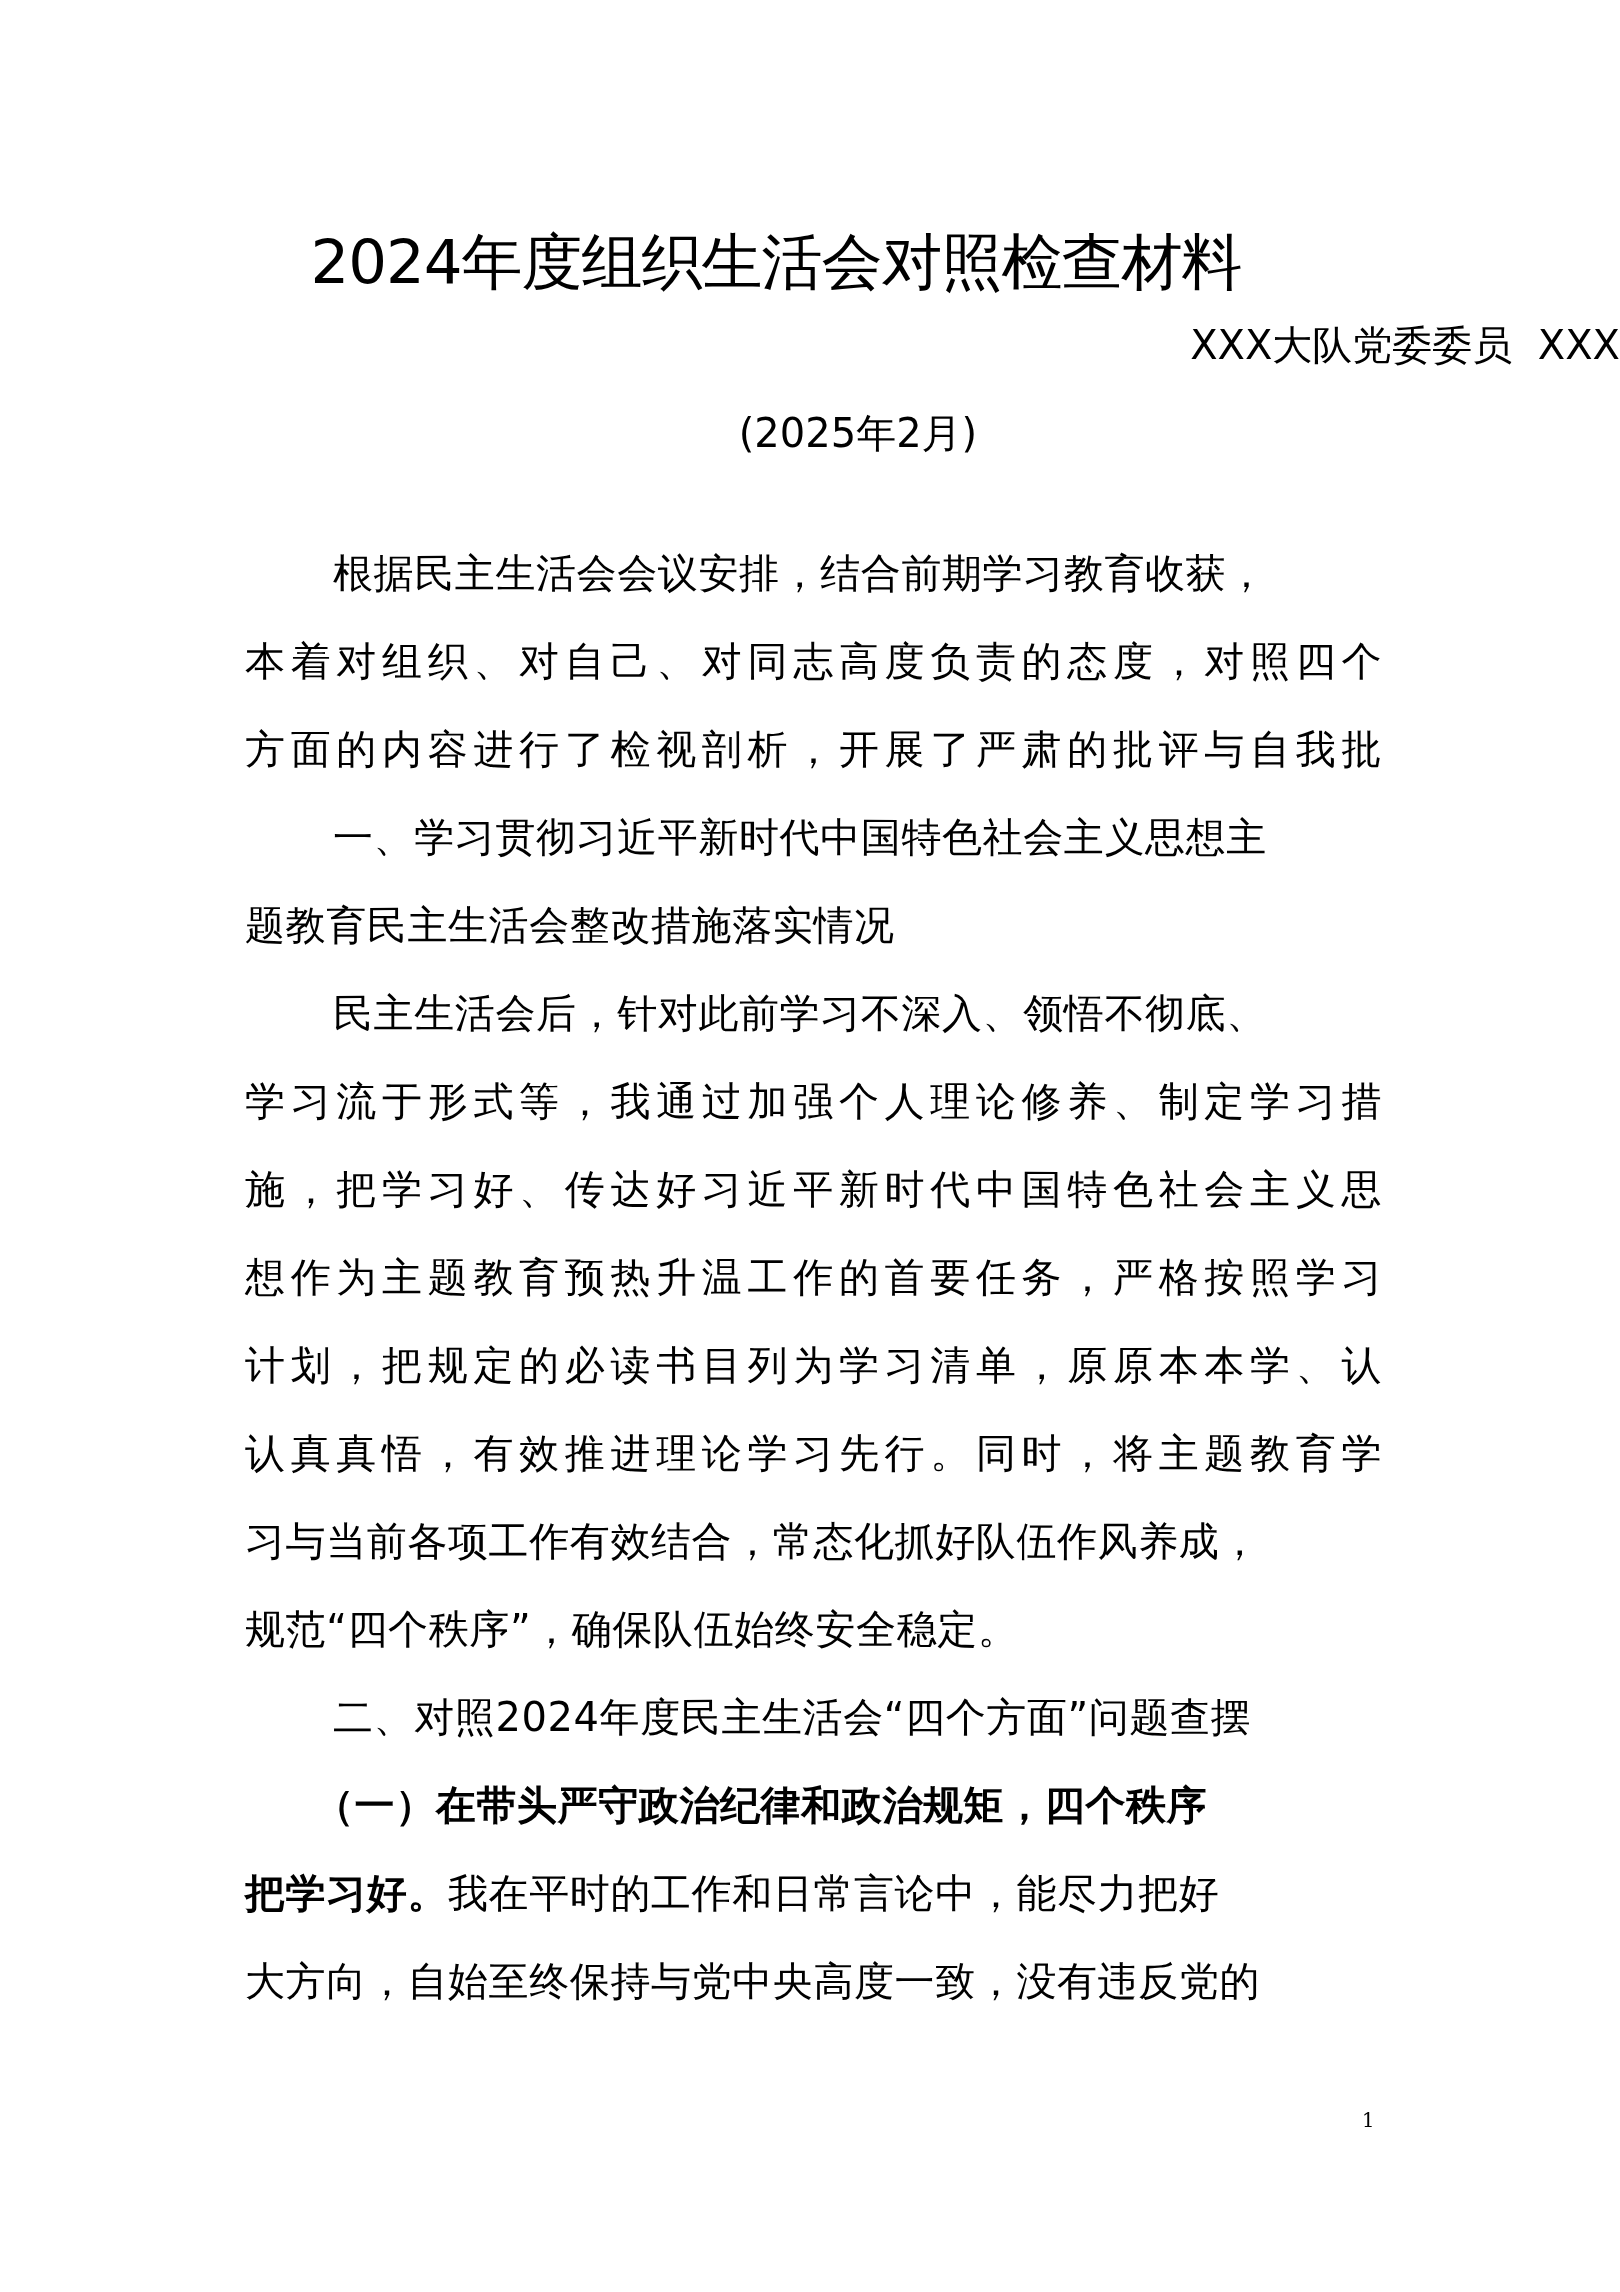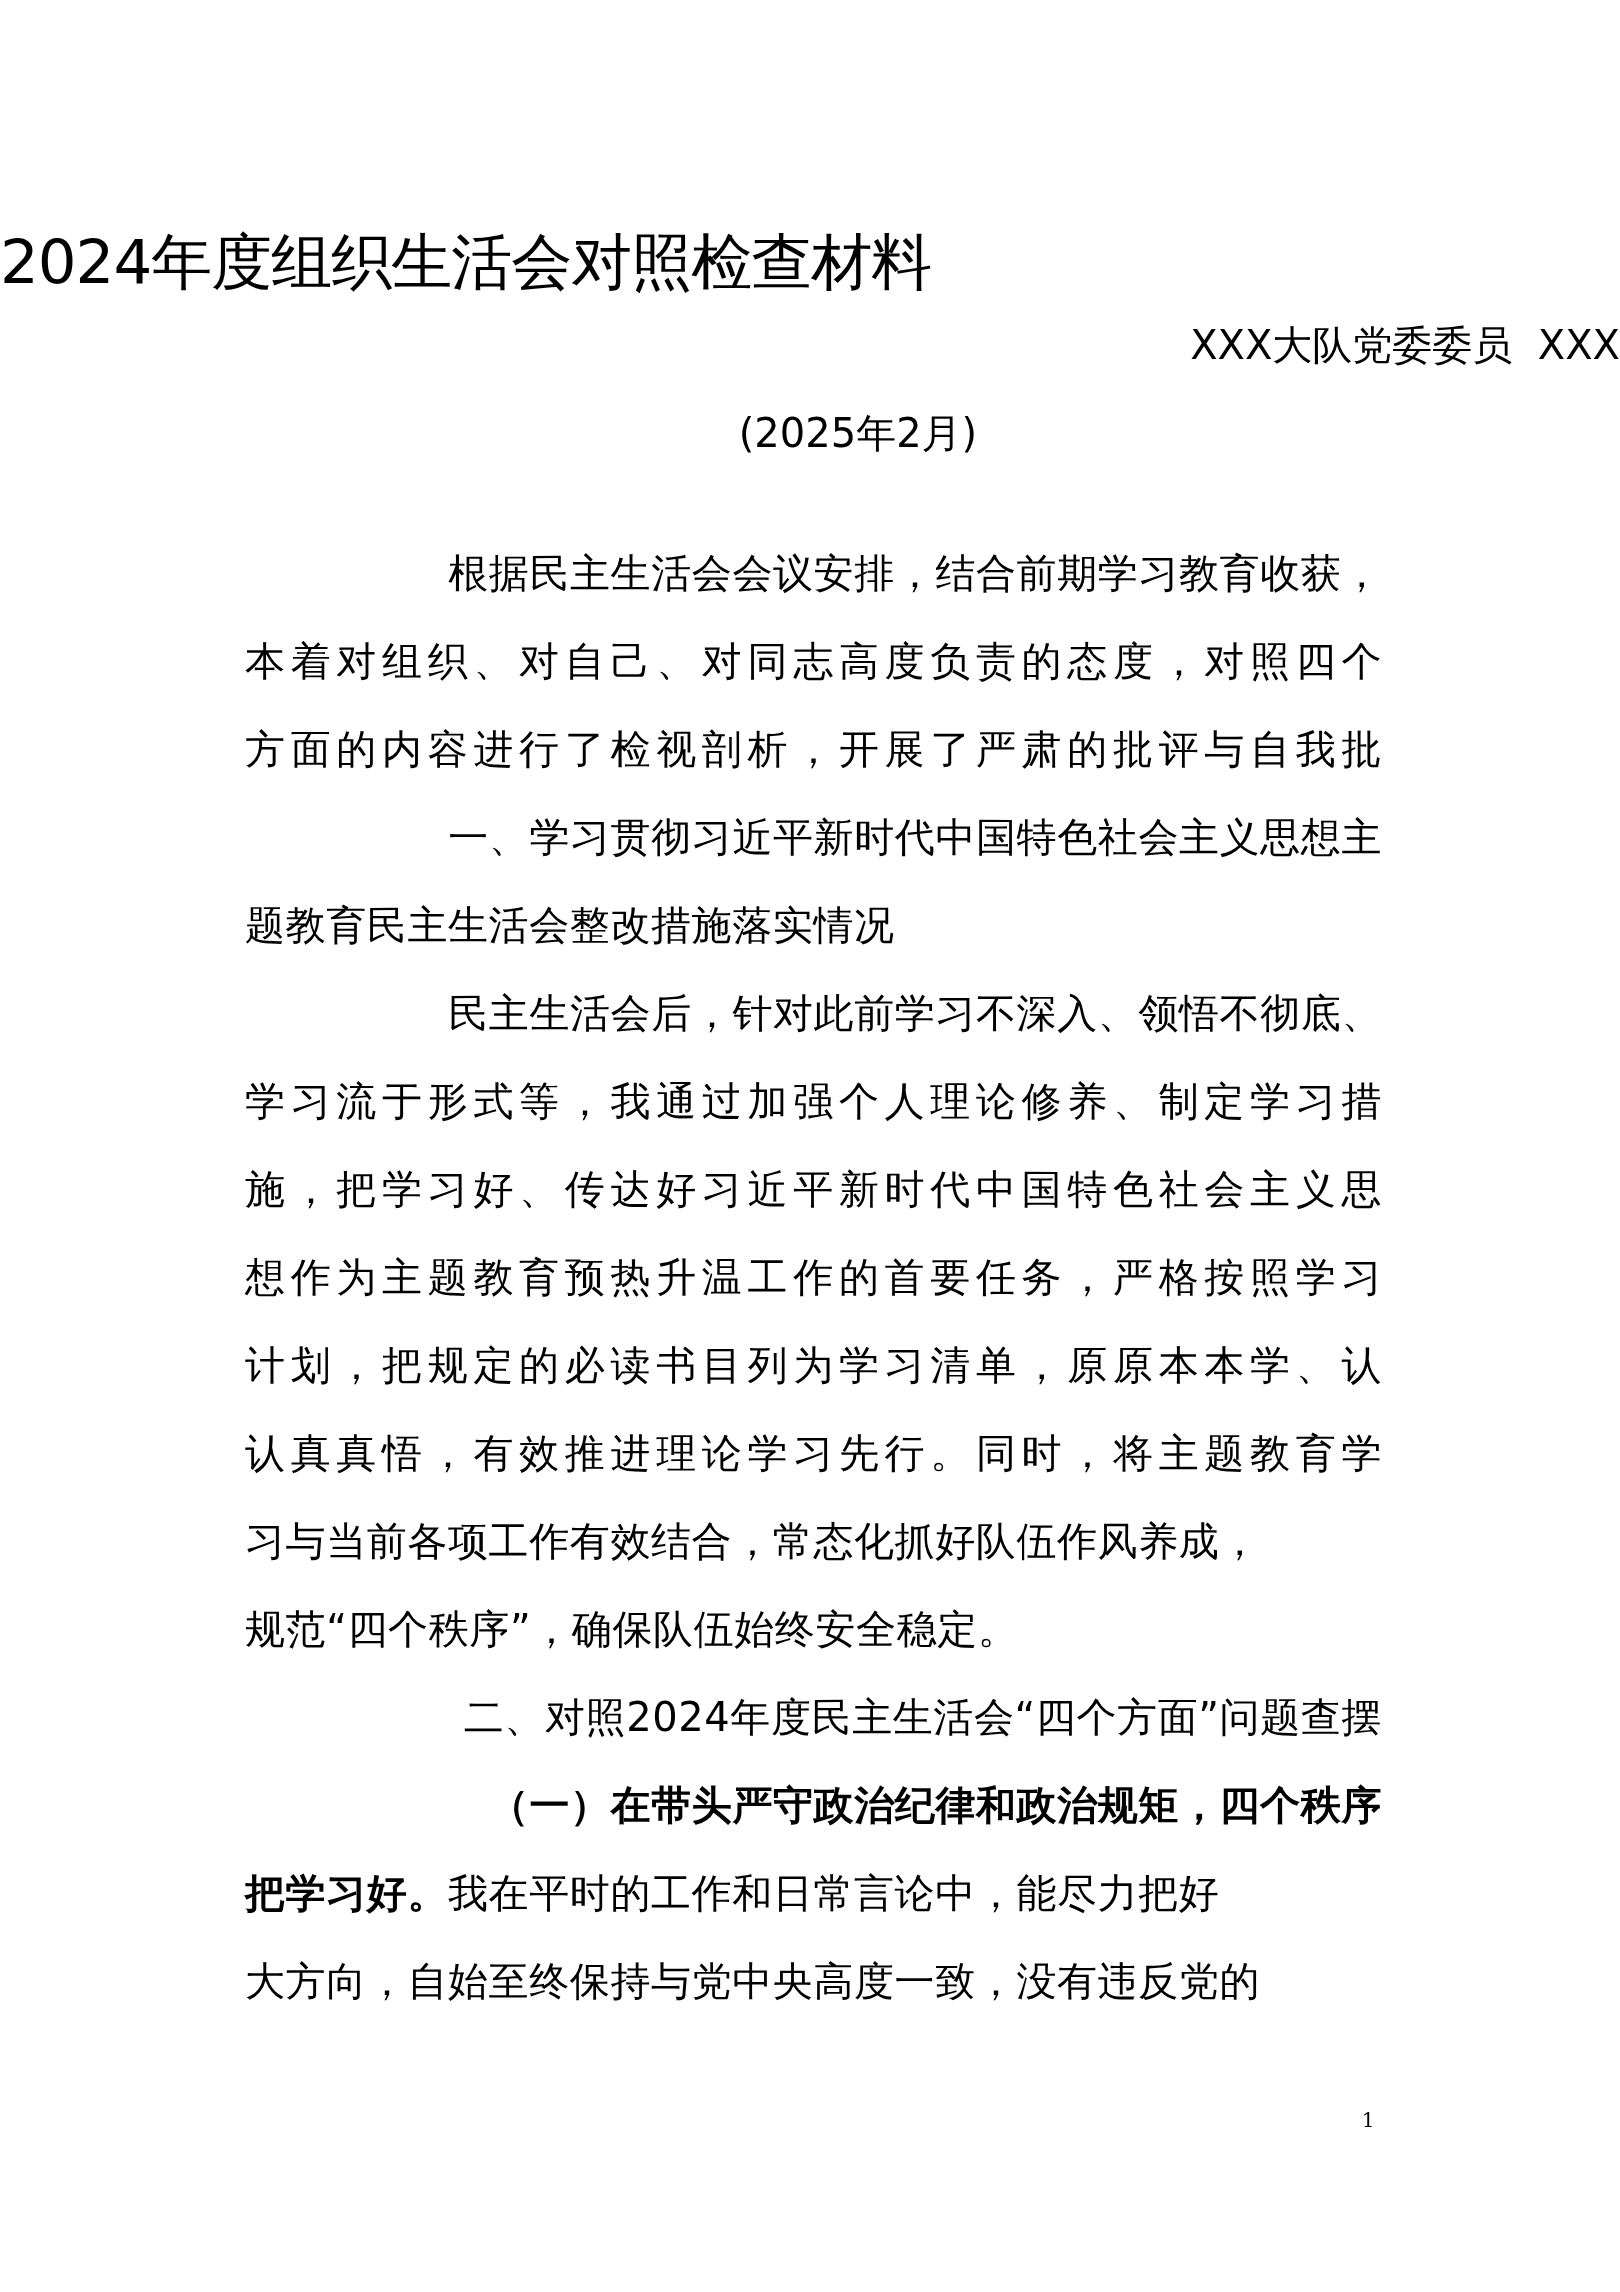--- a/index.html
+++ b/index.html
@@ -1,27 +1,27 @@
 <!DOCTYPE html>
 <html><head>
 <meta charset="utf-8">
 <style>
   html, body { margin: 0; padding: 0; background: #ffffff; }
   body { width: 1620px; height: 2293px; position: relative; overflow: hidden;
          font-family: "DejaVu Sans", "Liberation Sans", sans-serif; color: #000; }
-  .title { position: absolute; left: 0; width: 1464px; top: 223px; 
-           font-size: 61px; line-height: 78px; letter-spacing: -1px; }
+  .title { position: absolute; left: 0; width: 1464px; top: 223px; text-align: center;
+           font-size: 61px; line-height: 78px; letter-spacing: -1px; padding-left: 44px; }
   .author { position: absolute; left: 0; width: 1620px; top: 316px; text-align: right;
             font-size: 40px; line-height: 59px; white-space: pre; }
   .date { position: absolute; left: 0; width: 1620px; top: 404px; text-align: center;
           font-size: 40px; line-height: 59px; padding-left: 48px; }
   .body { position: absolute; left: 245px; top: 529px; width: 1137px; }
   .line { height: 88px; line-height: 88px; font-size: 40px; white-space: nowrap;
           letter-spacing: 0.6px; }
-  .indent { padding-left: 88px; text-align: right; }
+  .indent { padding-left: 88px; }
   .bold { font-weight: bold; }
   .justify { text-align: justify; text-align-last: justify; }
   .page-number { position: absolute; left: 1362px; top: 2109px; font-size: 19.6px;
                  font-family: "DejaVu Serif", serif; }
 </style>
 </head>
 <body>
 
 <div>
   <div class="title">2024年度组织生活会对照检查材料</div>

